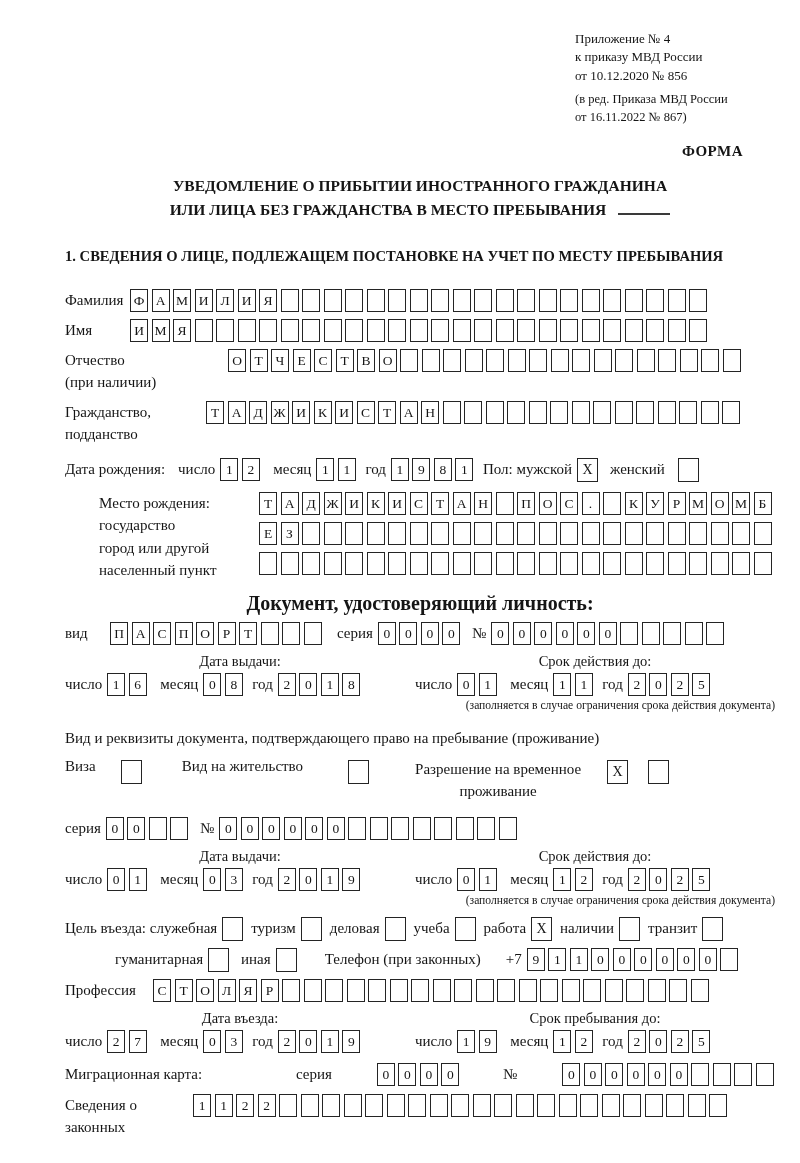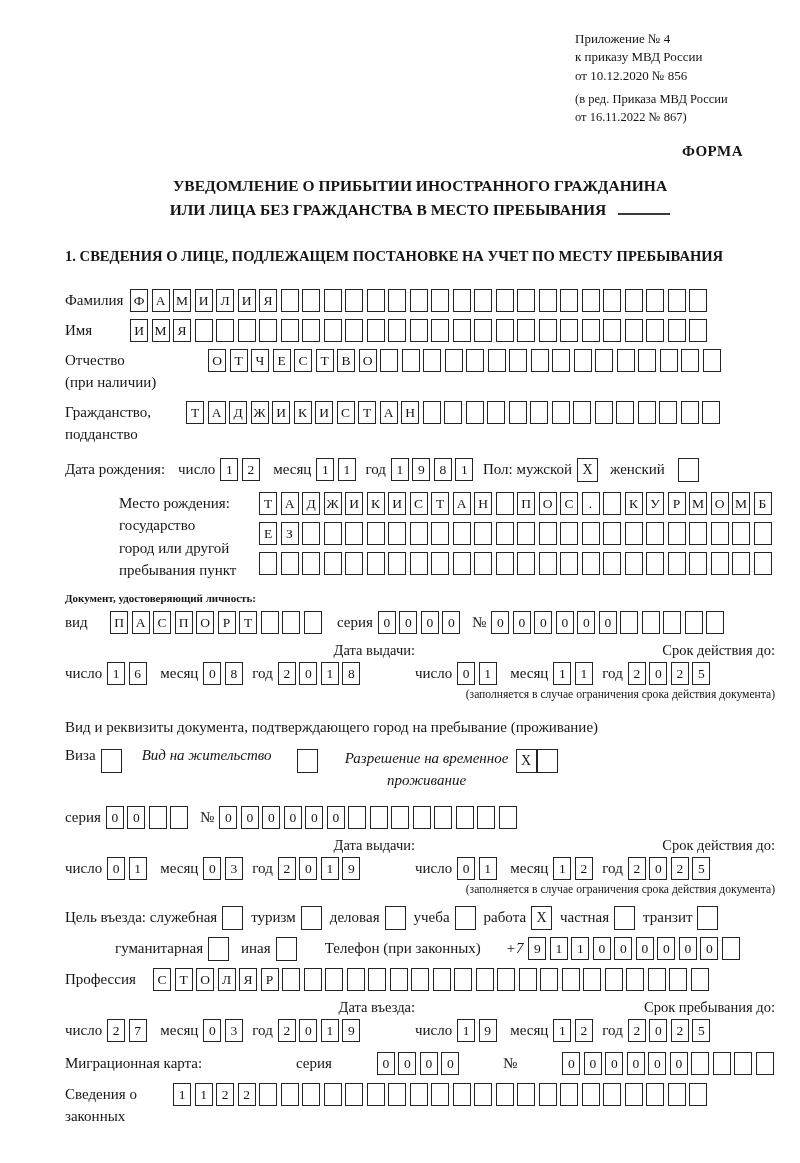--- a/index.html
+++ b/index.html
@@ -12,40 +12,40 @@
   .hdr .grp2{margin-top:6px;font-size:12.5px;}
   .forma{text-align:right;padding-right:32px;font-weight:bold;font-size:15px;margin-top:16px;letter-spacing:.5px;}
 
   
   .title{text-align:center;font-weight:bold;font-size:15.5px;line-height:1.55;margin-top:14px;}
   .blank{display:inline-block;width:52px;height:13px;border-bottom:2.2px solid #3a3a3a;margin-left:12px;}
   .sect{font-weight:bold;font-size:14.6px;margin-top:26px;}
 
   
   .row{display:flex;align-items:center;margin-top:7px;white-space:nowrap;}
-  .row.top{align-items:flex-start;}
+  .row.top{align-items:flex-start;gap:20px;}
   .lbl{flex:0 0 auto;}
   .w62{width:65px;} .w143{width:143px;} .w121{width:121px;} .w140{width:140px;}
   .w45{width:45px;} .w88{width:88px;} .w108{width:108px;} .w155{width:157px;}
   .stack{line-height:1.5;}
   .cells{white-space:nowrap;flex:0 0 auto;}
   .cell{display:inline-block;width:16px;height:21px;border:1.7px solid #242424;margin-right:3.5px;
         text-align:center;font-size:13.5px;line-height:21px;vertical-align:middle;background:#fff;}
   .checkbox{display:inline-block;width:19px;height:22px;border:1.7px solid #242424;text-align:center;
         line-height:22px;font-size:14px;vertical-align:middle;background:#fff;flex:0 0 auto;}
   .w{margin-right:5px;}
-  .gap8{margin-left:8px;} .gap12{margin-left:12px;} .gap20{margin-left:20px;font-style:italic;} .gap28{margin-left:28px;}
+  .gap8{margin-left:8px;} .gap12{margin-left:12px;} .gap20{margin-left:20px;} .gap28{margin-left:28px;}
   .mr10{margin-right:10px;} .mr6{margin-right:6px;}
 
-  .center-bold{text-align:left;font-weight:bold;font-size:11px;margin-top:10px;}
+  .center-bold{text-align:center;font-weight:bold;font-size:20px;margin-top:10px;}
   .datepair{display:flex;align-items:flex-start;margin-top:8px;}
   .datecol{flex:0 0 auto;}
   .dc-left{width:350px;}
   .dc-right{flex:1 1 auto;}
-  .datehead{text-align:right;font-size:14.5px;margin-bottom:3px;}
+  .datehead{text-align:center;font-size:14.5px;margin-bottom:3px;}
   .dateline{display:flex;align-items:center;white-space:nowrap;}
   .note{font-size:11.6px;}
   .note-row{display:flex;justify-content:flex-end;margin-top:3px;}
 
   .chkcol{display:flex;align-items:flex-start;white-space:normal;}
   .chklbl{display:inline-block;text-align:center;line-height:1.5;}
   .wrap170{width:178px;} .wrap185{width:182px;}
   .mt2{margin-top:2px;}
 
   .plainline{margin-top:14px;line-height:1.6;}
@@ -113,21 +113,21 @@
     <span class="checkbox">X</span>
     <span class="w gap12">женский</span>
     <span class="checkbox gap8"></span>
   </div>
 
   <div class="row top" style="margin-top:10px;justify-content:flex-end;">
     <span class="lbl w140 stack">
       <span style="display:block">Место рождения:</span>
       <span style="display:block">государство</span>
       <span style="display:block">город или другой</span>
-      <span style="display:block">пребывания пункт</span>
+      <span style="display:block">населенный пункт</span>
     </span>
     <span>
       <span class="cells mb7" style="display:block"><span class="cell">Т</span><span class="cell">А</span><span class="cell">Д</span><span class="cell">Ж</span><span class="cell">И</span><span class="cell">К</span><span class="cell">И</span><span class="cell">С</span><span class="cell">Т</span><span class="cell">А</span><span class="cell">Н</span><span class="cell"></span><span class="cell">П</span><span class="cell">О</span><span class="cell">С</span><span class="cell">.</span><span class="cell"></span><span class="cell">К</span><span class="cell">У</span><span class="cell">Р</span><span class="cell">М</span><span class="cell">О</span><span class="cell">М</span><span class="cell">Б</span></span>
       <span class="cells mb7" style="display:block"><span class="cell">Е</span><span class="cell">З</span><span class="cell"></span><span class="cell"></span><span class="cell"></span><span class="cell"></span><span class="cell"></span><span class="cell"></span><span class="cell"></span><span class="cell"></span><span class="cell"></span><span class="cell"></span><span class="cell"></span><span class="cell"></span><span class="cell"></span><span class="cell"></span><span class="cell"></span><span class="cell"></span><span class="cell"></span><span class="cell"></span><span class="cell"></span><span class="cell"></span><span class="cell"></span><span class="cell"></span></span>
       <span class="cells" style="display:block"><span class="cell"></span><span class="cell"></span><span class="cell"></span><span class="cell"></span><span class="cell"></span><span class="cell"></span><span class="cell"></span><span class="cell"></span><span class="cell"></span><span class="cell"></span><span class="cell"></span><span class="cell"></span><span class="cell"></span><span class="cell"></span><span class="cell"></span><span class="cell"></span><span class="cell"></span><span class="cell"></span><span class="cell"></span><span class="cell"></span><span class="cell"></span><span class="cell"></span><span class="cell"></span><span class="cell"></span></span>
     </span>
   </div>
 
   <div class="center-bold">Документ, удостоверяющий личность:</div>
 
@@ -162,21 +162,21 @@
         <span class="w">год</span>
         <span class="cells"><span class="cell">2</span><span class="cell">0</span><span class="cell">2</span><span class="cell">5</span></span>
       </div>
     </div>
   </div>
   <div class="note-row">
     <span class="note">(заполняется в случае ограничения срока действия документа)</span>
   </div>
 
   <div class="plainline">
-    <div>Вид и реквизиты документа, подтверждающего город на пребывание (проживание)</div>
+    <div>Вид и реквизиты документа, подтверждающего право на пребывание (проживание)</div>
   </div>
 
   <div class="row top chkcol" style="margin-top:8px;">
     <span class="w">Виза</span>
     <span class="checkbox mt2"></span>
     <span class="w gap20">Вид на жительство</span>
     <span class="checkbox mt2 gap20"></span>
     <span class="chklbl wrap170 gap20">Разрешение на временное проживание</span>
     <span class="checkbox mt2">X</span>
     <span class="checkbox mt2"></span>
@@ -221,21 +221,21 @@
     <span class="w">Цель въезда: служебная</span>
     <span class="checkbox"></span>
     <span class="w gap8">туризм</span>
     <span class="checkbox"></span>
     <span class="w gap8">деловая</span>
     <span class="checkbox"></span>
     <span class="w gap8">учеба</span>
     <span class="checkbox"></span>
     <span class="w gap8">работа</span>
     <span class="checkbox">X</span>
-    <span class="w gap8">частная</span>
+    <span class="w gap8">наличии</span>
     <span class="checkbox"></span>
     <span class="w gap8">транзит</span>
     <span class="checkbox"></span>
   </div>
 
   <div class="row">
     <span class="w" style="margin-left:50px;">гуманитарная</span>
     <span class="checkbox"></span>
     <span class="w gap12">иная</span>
     <span class="checkbox"></span>

